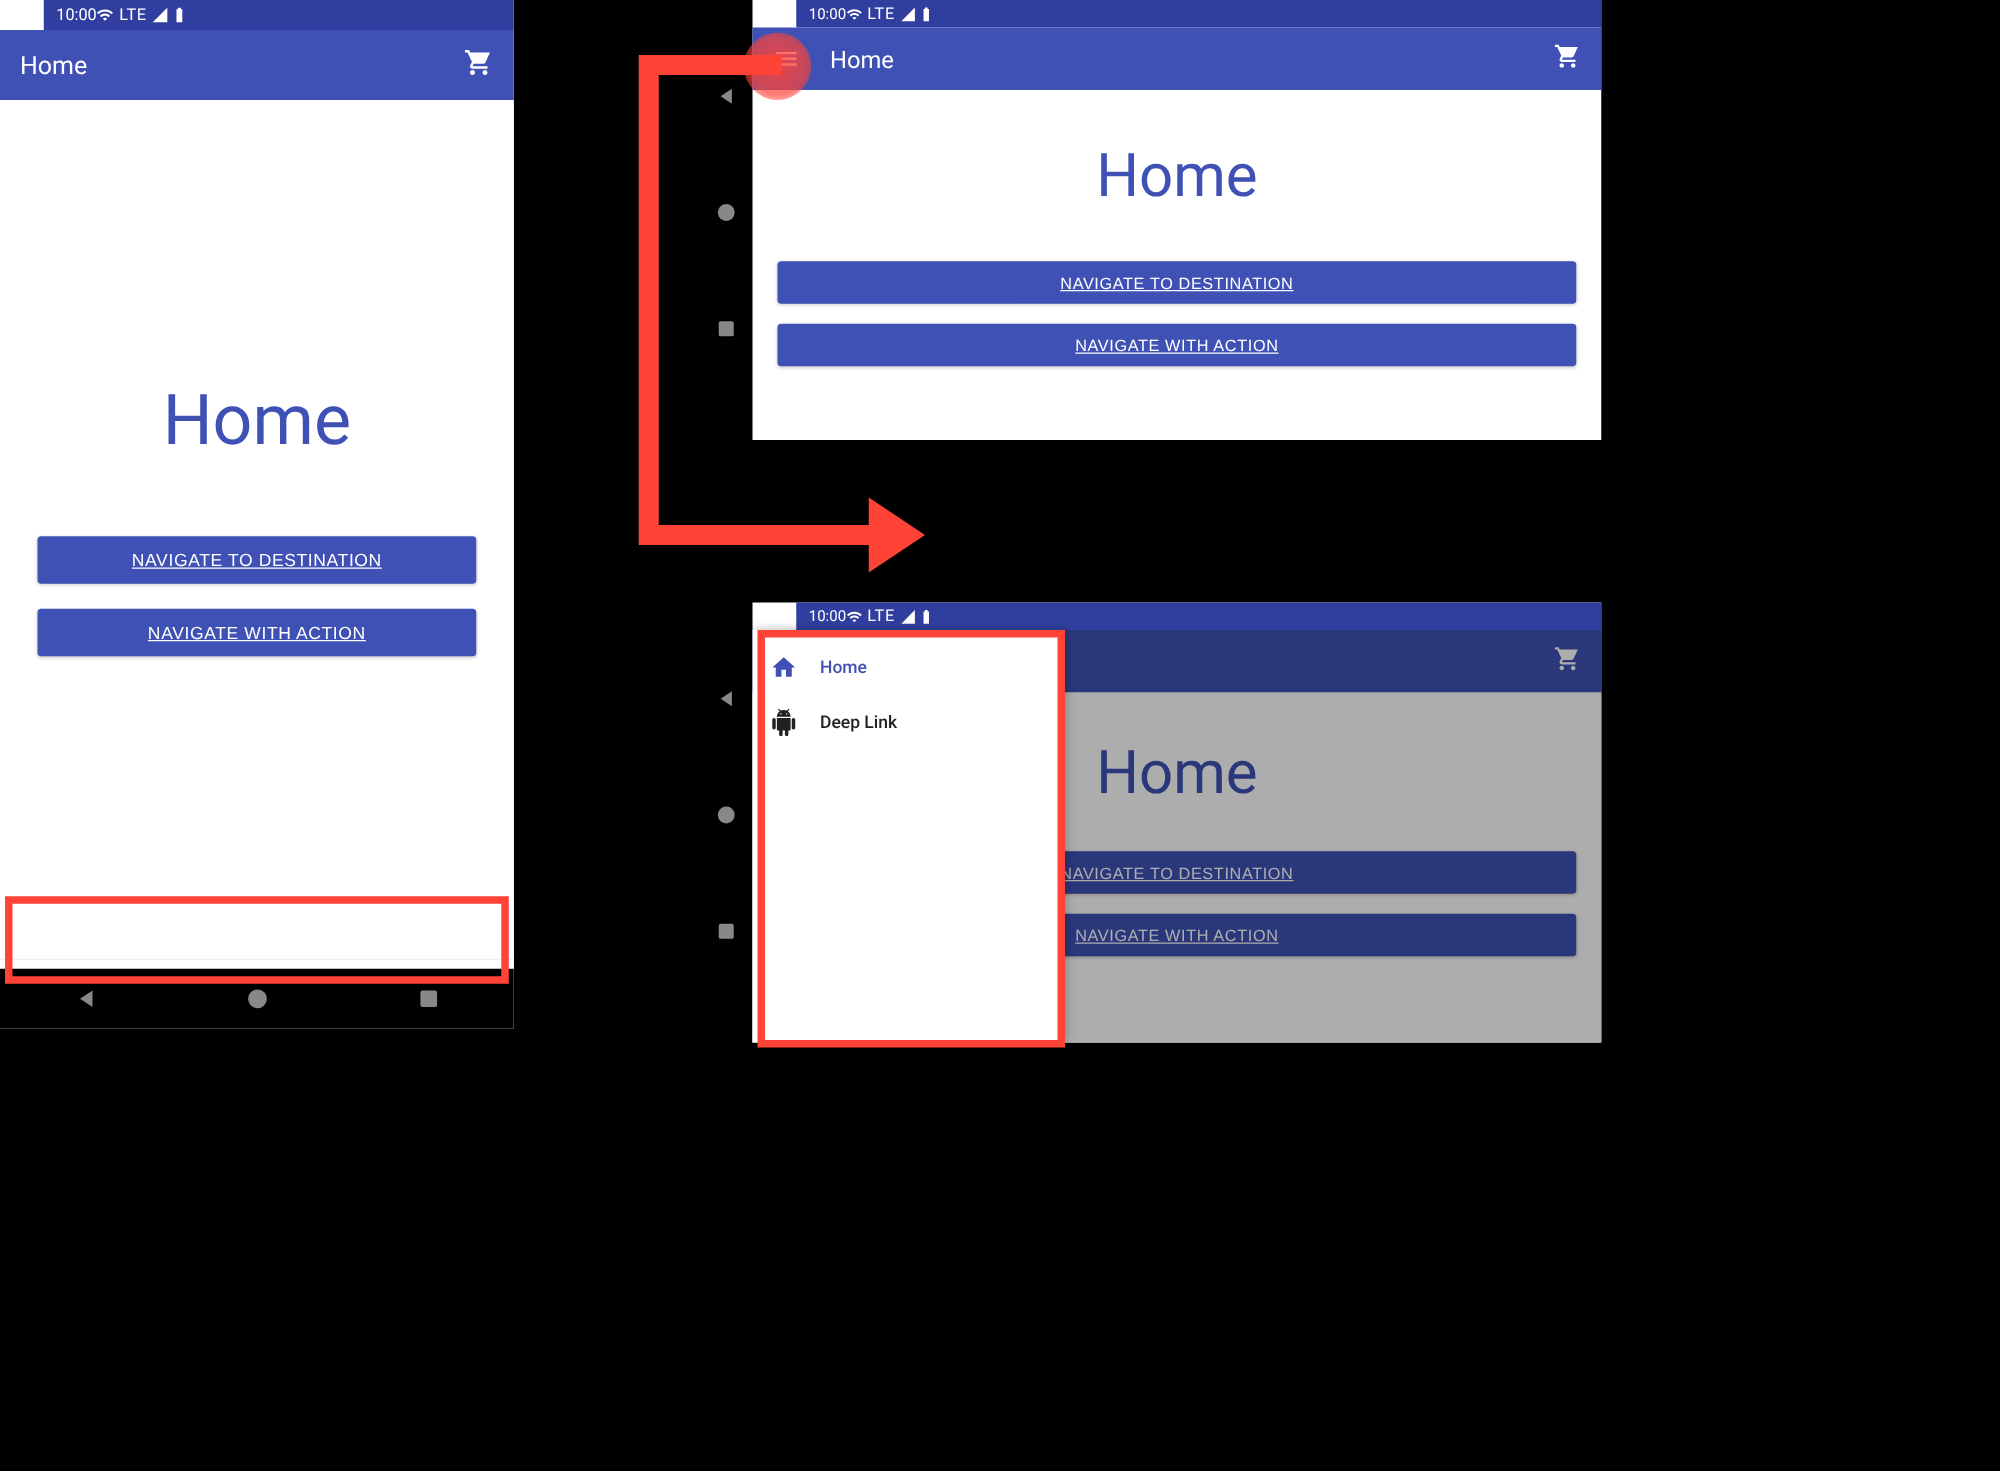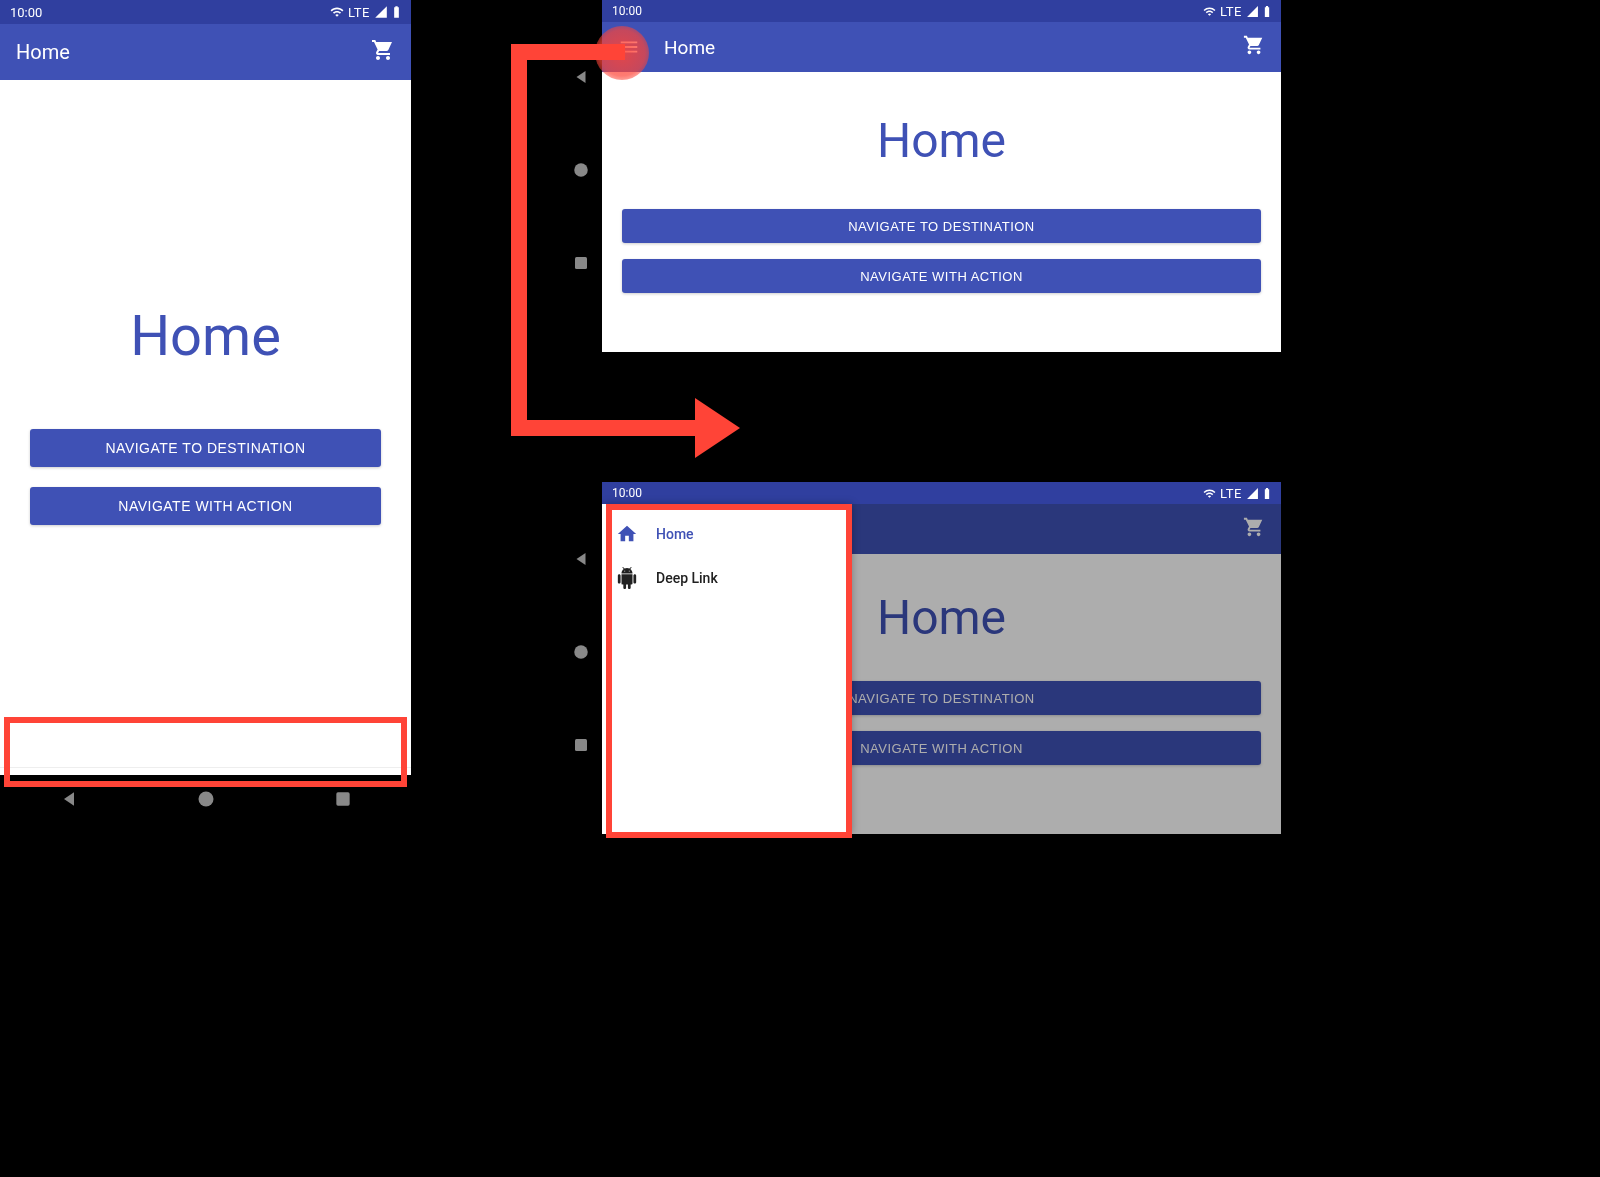--- a/index.html
+++ b/index.html
@@ -24,23 +24,24 @@
     background: #fff;
     display: flex;
     flex-direction: column;
   }
   .statusbar {
     height: 24px;
     background: #303f9f;
     color: #fff;
     display: flex;
     align-items: center;
-    justify-content: space-between;
+    justify-content: flex-start;
     padding: 0 10px;
     font-size: 13px;
+    margin-left: 35px;
   }
   .statusbar .right { display:flex; align-items:center; gap:4px; font-size:13px; letter-spacing:0.5px;}
   .appbar {
     height: 56px;
     background: #3f51b5;
     color: #fff;
     display: flex;
     align-items: center;
     padding: 0 16px;
     font-size: 20px;
@@ -71,20 +72,21 @@
     color: #fff;
     border: none;
     border-radius: 3px;
     text-transform: uppercase;
     font-size: 14px;
     font-weight: 500;
     letter-spacing: 0.5px;
     margin-bottom: 20px;
     box-shadow: 0 1px 3px rgba(0,0,0,0.2);
     cursor: pointer;
+    text-decoration: underline;
   }
   .bottomnav {
     height: 56px;
     background: #fff;
     border-top: 1px solid #eee;
     display: flex;
   }
   .bottomnav .item {
     flex:1;
     display:flex;

